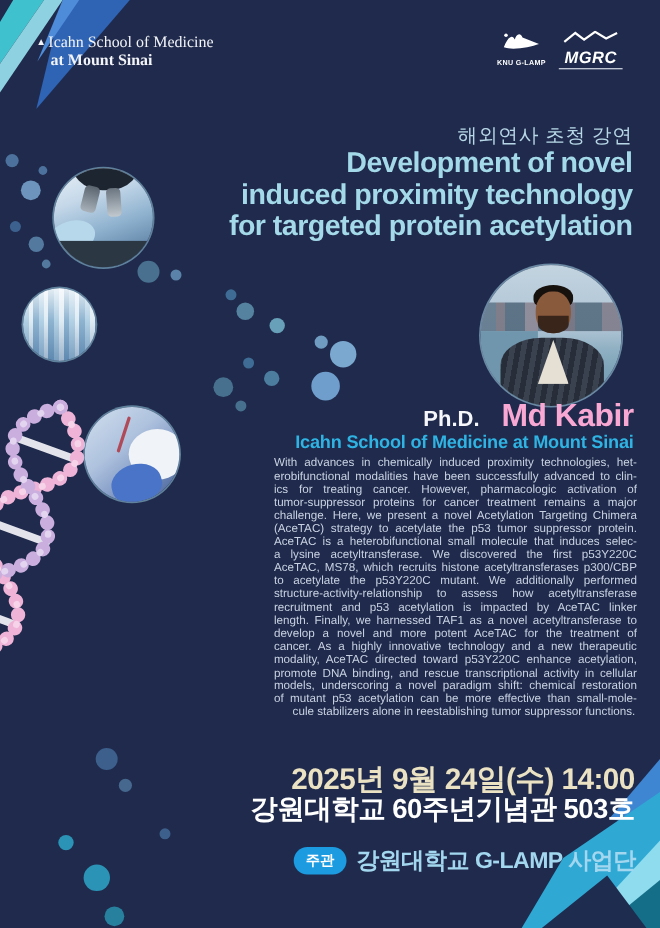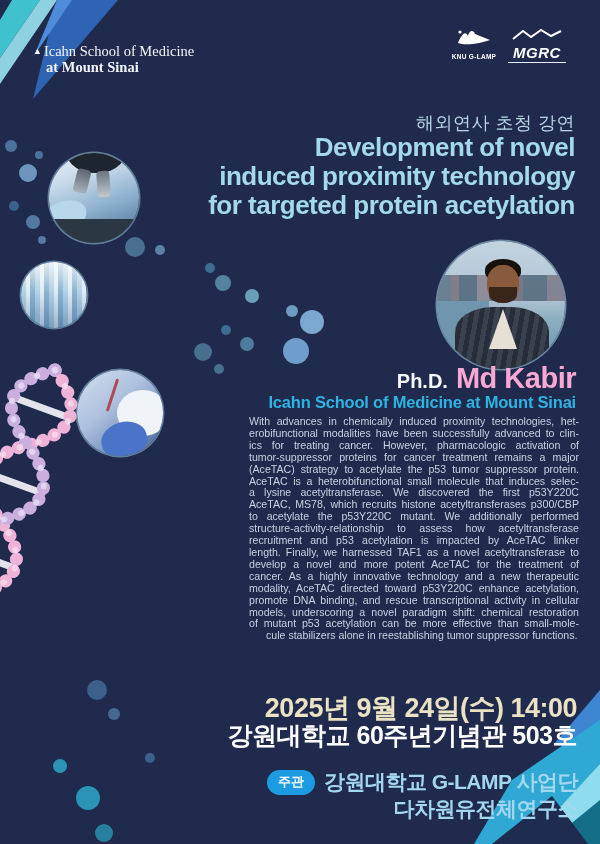--- a/index.html
+++ b/index.html
@@ -8,21 +8,21 @@
     position: relative;
     width: 600px; height: 844px;
     margin: 0 auto;
     background: #1f2a4c;
     overflow: hidden;
     font-family: "Liberation Sans", "DejaVu Sans", sans-serif;
   }
   .abs { position: absolute; }
 
   
-  .ms-logo { left: 33px; top: 44px; color: #f2f4f8; font-family: "Liberation Serif","DejaVu Serif",serif; line-height: 1.1; }
+  .ms-logo { left: 33px; top: 32px; color: #f2f4f8; font-family: "Liberation Serif","DejaVu Serif",serif; line-height: 1.1; }
   .ms-logo .l1 { font-size: 14.5px; }
   .ms-logo .l2 { font-size: 14.5px; font-weight: bold; padding-left: 13px; }
   .ms-tri { display:inline-block; font-size: 9px; vertical-align: 2px; margin-right: 2px; }
 
   .knu-logo { right: 100px; top: 28px; width: 52px; text-align: center; color: #fff; }
   .knu-logo .txt { font-size: 6.5px; font-weight: bold; letter-spacing: 0.3px; margin-top: 1px; }
   .mgrc-logo { right: 34px; top: 27px; width: 58px; text-align: center; color: #fff; }
   .mgrc-logo .txt { font-size: 15px; font-weight: bold; font-style: italic; letter-spacing: 0.5px; line-height: 1; }
   .mgrc-logo .bar { height: 1px; background: #e8ecf4; margin-top: 2px; }
 
@@ -38,21 +38,21 @@
   .photo .bldg  { position:absolute; left:0; top:34px; width:100%; height:26px;
                   background: linear-gradient(90deg,#5d7488 0 14px,#76717c 14px 22px,#4e6478 22px 40px,#8a8391 40px 52px,#5d7488 52px 74px,#6e6a78 74px 86px,#50677a 86px 110px,#7d7887 110px 128px); opacity:.85; }
   .photo .water { position:absolute; left:0; top:60px; width:52px; height:68px; background:#6f96ac; }
   .photo .hair  { position:absolute; left:48px; top:18px; width:36px; height:22px; border-radius:50% 50% 40% 40%; background:#17110e; }
   .photo .face  { position:absolute; left:50px; top:24px; width:32px; height:38px; border-radius:46%; background:#8a5a3c; }
   .photo .beard { position:absolute; left:52px; top:46px; width:28px; height:16px; border-radius:0 0 50% 50%; background:#241812; opacity:.8; }
   .photo .body  { position:absolute; left:18px; top:66px; width:94px; height:62px; border-radius:40% 40% 0 0;
                   background: repeating-linear-gradient(100deg,#3a4250 0 5px,#272e3a 5px 10px); }
   .photo .shirt { position:absolute; left:52px; top:68px; width:28px; height:40px; background:#e6e0d4; clip-path: polygon(50% 0,100% 100%,0 100%); }
 
-  .name-row { right: 24px; top: 362px; display: flex; align-items: baseline; gap: 8px; }
+  .name-row { right: 24px; top: 362px; display: flex; align-items: baseline; gap: 20px; }
   .degree { color: #f5f7fa; font-size: 20px; font-weight: bold; }
   .name   { color: #f9a8d4; font-size: 29px; font-weight: bold; letter-spacing: -0.5px; }
   .affil  { right: 24px; top: 393px; color: #2fb3e3; font-size: 16.5px; font-weight: bold; letter-spacing: -0.2px; }
 
   
   .abstract { left: 249px; top: 416px; width: 330px; color: #c9d2e2;
               font-size: 10.6px; line-height: 11.9px; }
   .abs-line { text-align: justify; text-align-last: justify; white-space: normal; }
   .abs-line.last { text-align-last: left; margin-left: 17px; }
 
@@ -215,20 +215,21 @@
     <span class="degree">Ph.D.</span>
     <span class="name">Md Kabir</span>
   </div>
   <div class="abs affil">Icahn School of Medicine at Mount Sinai</div>
 
   <div class="abs abstract">
       <div class="abs-line">With advances in chemically induced proximity technologies, het-</div>
       <div class="abs-line">erobifunctional modalities have been successfully advanced to clin-</div>
       <div class="abs-line">ics for treating cancer. However, pharmacologic activation of</div>
       <div class="abs-line">tumor-suppressor proteins for cancer treatment remains a major</div>
+      <div class="abs-line">challenge. Here, we present a novel Acetylation Targeting Chimera</div>
       <div class="abs-line">(AceTAC) strategy to acetylate the p53 tumor suppressor protein.</div>
       <div class="abs-line">AceTAC is a heterobifunctional small molecule that induces selec-</div>
       <div class="abs-line">a lysine acetyltransferase. We discovered the first p53Y220C</div>
       <div class="abs-line">AceTAC, MS78, which recruits histone acetyltransferases p300/CBP</div>
       <div class="abs-line">to acetylate the p53Y220C mutant. We additionally performed</div>
       <div class="abs-line">structure-activity-relationship to assess how acetyltransferase</div>
       <div class="abs-line">recruitment and p53 acetylation is impacted by AceTAC linker</div>
       <div class="abs-line">length. Finally, we harnessed TAF1 as a novel acetyltransferase to</div>
       <div class="abs-line">develop a novel and more potent AceTAC for the treatment of</div>
       <div class="abs-line">cancer. As a highly innovative technology and a new therapeutic</div>
@@ -239,15 +240,14 @@
       <div class="abs-line last">cule stabilizers alone in reestablishing tumor suppressor functions.</div>
     </div>
 
   <div class="abs datetime">2025년 9월 24일(수) 14:00</div>
   <div class="abs venue">강원대학교 60주년기념관 503호</div>
 
   <div class="abs host-row">
     <span class="host-badge">주관</span>
     <span class="org1">강원대학교 G-LAMP 사업단</span>
   </div>
-  <div class="abs org2">다차원유전체연구소</div>
 
 </div>
 
 </body></html>

